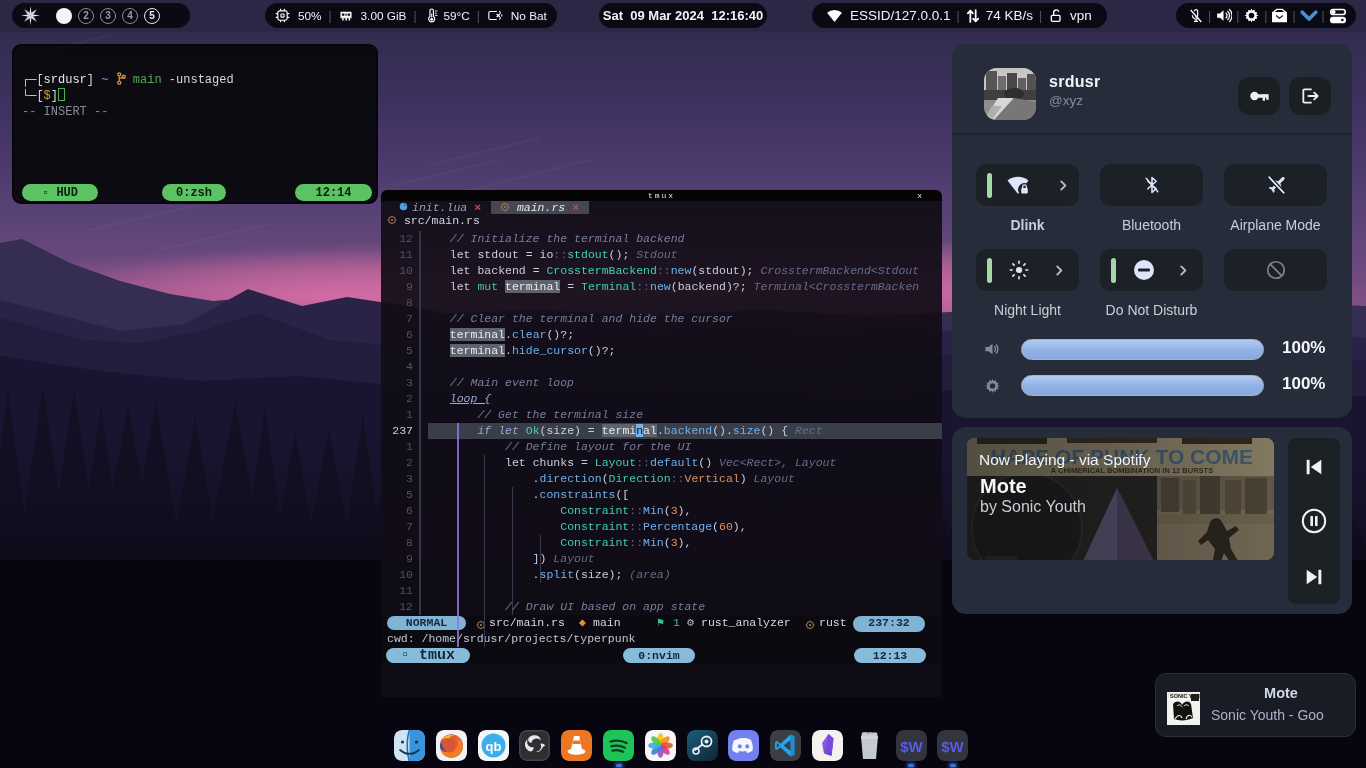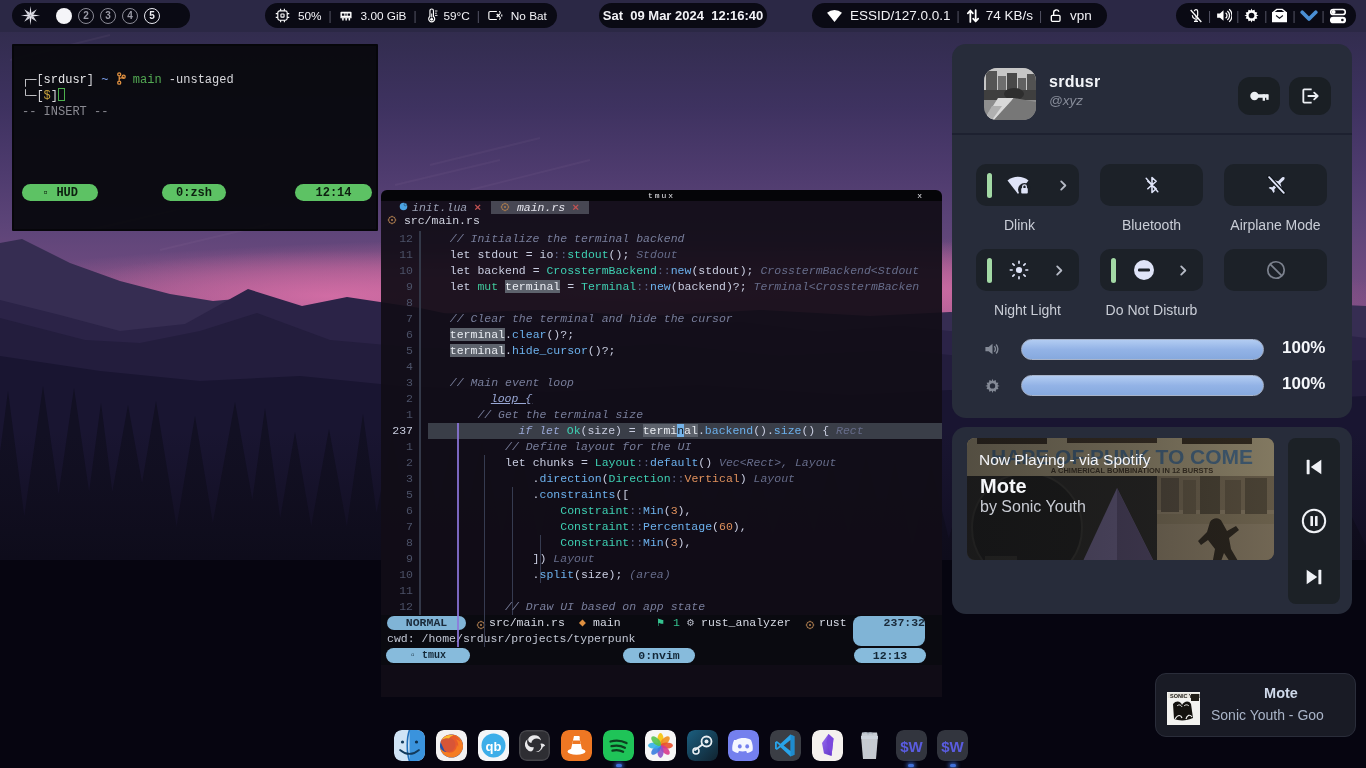--- a/index.html
+++ b/index.html
@@ -14,36 +14,36 @@
 .sep { color:#555566; margin:0 6px; font-size:12px; }
 .pill svg { flex:0 0 auto; }
 
 
 .wsdot { width:16px; height:16px; border-radius:50%; display:inline-flex; align-items:center; justify-content:center; font-size:10px; font-weight:bold; margin-left:6px; flex:0 0 auto; }
 .ws-active { background:#f5f5f8; }
 .ws-idle { border:1.6px solid #8a8a96; color:#9a9aa6; }
 .ws-vis { border:1.8px solid #e8e8f0; color:#eeeef4; }
 
 
-#hud { position:absolute; left:12px; top:44px; width:366px; height:187px; background:rgba(9,9,15,0.96); border:2px solid #06060a; border-radius:1px; font-family:"Liberation Mono", monospace; font-size:12px; color:#d8d8dc; }
+#hud { position:absolute; left:12px; top:44px; width:366px; height:160px; background:rgba(9,9,15,0.96); border:2px solid #06060a; border-radius:9px; font-family:"Liberation Mono", monospace; font-size:12px; color:#d8d8dc; }
 .hudpill { position:absolute; height:17px; background:#5dc264; border-radius:9px; color:#0d2010; font-size:12px; font-weight:bold; display:flex; align-items:center; justify-content:center; font-family:"Liberation Mono", monospace; }
 
 
 #tmuxwin { position:absolute; left:381px; top:190px; width:561px; height:507px; }
 #tmuxtitle { position:absolute; left:0; top:0; width:100%; height:11px; background:#050508; border-radius:6px 6px 0 0; color:#e8e8ec; font-size:8px; font-family:"Liberation Mono",monospace; }
 #tmuxbody { position:absolute; left:0; top:11px; width:100%; height:496px; background:rgba(17,13,23,0.93); overflow:hidden; }
 .coderow { position:relative; height:16px; line-height:16px; white-space:pre; font-size:11.5px; }
 .ln { display:inline-block; width:40px; padding-right:6px; text-align:right; color:#4c5268; border-right:2px solid #333848; height:16px; position:relative; z-index:2; }
 .lncur { color:#c6cadb; }
 .codetext { position:relative; z-index:2; padding-left:15px; }
 .curline { position:absolute; left:47px; right:0; top:0; height:16px; background:#3a3e48; z-index:1; }
 .c { color:#787e9b; font-style:italic; }
 .h { color:#666c8a; font-style:italic; }
 .l { color:#c9cde0; }
-.k { color:#9aa8d6; font-style:italic;margin-left:41px; }
+.k { color:#9aa8d6; font-style:italic; }
 .t { color:#3ecfb2; }
 .f { color:#6cb1ed; }
 .d { color:#5a6285; }
 .m { color:#41c99c; }
 .o { color:#e0915c; }
 .w { color:#c9cde0; }
 .hl { background:#5d626c; color:#e9ecf2; }
 .cur { background:#74b2e8; color:#0c1016; }
 
 
@@ -307,25 +307,25 @@
   <span style="position:absolute; left:306px; color:#b0b4c0;">⚙</span>
         <span style="position:absolute; left:320px; color:#d6dae4;">rust_analyzer</span>
   <span style="position:absolute; left:424px; top:3px;"><svg width="10" height="10" viewBox="0 0 12 12" style="vertical-align:-1px">
             <circle cx="6" cy="6" r="4.1" fill="none" stroke="#ab7b4e" stroke-width="1.2"></circle>
             <circle cx="6" cy="6" r="1.3" fill="#ab7b4e"></circle>
             <g stroke="#ab7b4e" stroke-width="0.9">
               <path d="M6 0.8 V2.4 M6 9.6 V11.2 M0.8 6 H2.4 M9.6 6 H11.2 M2.3 2.3 L3.4 3.4 M8.6 8.6 L9.7 9.7 M2.3 9.7 L3.4 8.6 M8.6 3.4 L9.7 2.3"></path>
             </g>
           </svg></span>
         <span style="position:absolute; left:438px; color:#d6dae4;">rust</span>
-  <span style="position:absolute; left:472px; top:1px; width:72px; height:30px; background:#80b4d6; border-radius:8px; color:#1a2a3a; font-weight:bold; text-align:right; line-height:14px;">237:32</span>
+  <span style="position:absolute; left:472px; top:1px; width:72px; height:16px; background:#80b4d6; border-radius:8px; color:#1a2a3a; font-weight:bold; text-align:center; line-height:14px;">237:32</span>
 </div>
 <div style="height:16px; background:#0a0a10; color:#c2c7d4; font-size:11.5px; line-height:16px; padding-left:6px;">cwd: /home/srdusr/projects/typerpunk</div>
 <div style="position:relative; height:18px; background:#0a0a10;">
-  <span style="position:absolute; left:5px; top:1px; width:84px; height:15px; background:#87bbdc; border-radius:8px; color:#132736; font-size:10px; font-weight:bold; text-align:center; line-height:15px;">▫ tmux</span>
+  <span style="position:absolute; left:5px; top:1px; width:84px; height:15px; background:#87bbdc; border-radius:8px; color:#132736; font-size:15px; font-weight:bold; text-align:center; line-height:15px;">▫ tmux</span>
   <span style="position:absolute; left:242px; top:1px; width:72px; height:15px; background:#87bbdc; border-radius:8px; color:#132736; font-size:11.5px; font-weight:bold; text-align:center; line-height:15px;font-family:Liberation Mono, monospace;">0:nvim</span>
   <span style="position:absolute; left:473px; top:1px; width:72px; height:15px; background:#87bbdc; border-radius:8px; color:#132736; font-size:11.5px; font-weight:bold; text-align:center; line-height:15px;">12:13</span>
 </div>
 
   </div>
 </div>
 
 <div id="cc">
 
   <svg class="abs" style="left:32px; top:24px; border-radius:13px;" width="52" height="52" viewBox="0 0 52 52">
@@ -336,21 +336,21 @@
     <rect x="23" y="5" width="10" height="19" fill="#484848"></rect>
     <rect x="34" y="10" width="8" height="14" fill="#616161"></rect>
     <rect x="43" y="6" width="9" height="18" fill="#525252"></rect>
     <rect x="0" y="22" width="52" height="10" fill="#3f3f3f"></rect>
     <ellipse cx="30" cy="26" rx="10" ry="6" fill="#2e2e2e"></ellipse>
     <path d="M0,52 L14,30 L30,30 L10,52 Z" fill="#d8d8d8"></path>
     <path d="M10,52 L30,30 L52,34 L52,52 Z" fill="#777777"></path>
     <path d="M0,52 L8,38 L18,38 L8,52 Z" fill="#b0b0b0"></path>
   </svg>
   <div class="abs" style="left:97px; top:29px; color:#f2f4f8; font-size:16px; font-weight:bold; letter-spacing:0.3px;">srdusr</div>
-  <div class="abs" style="left:97px; top:49px; color:#878c99; font-size:13.5px;font-style:italic;">@xyz</div>
+  <div class="abs" style="left:97px; top:49px; color:#878c99; font-size:13.5px;">@xyz</div>
   <div class="abs" style="left:286px; top:33px; width:42px; height:38px; background:#1a1f24; border-radius:12px;">
     <svg style="position:absolute; left:10px; top:9px;" width="22" height="20" viewBox="0 0 24 22" fill="#eceff3">
       <circle cx="7" cy="11" r="4.6"></circle>
       <rect x="10" y="9.2" width="12" height="3.6" rx="1"></rect>
       <rect x="16" y="9.2" width="2.6" height="7"></rect>
       <rect x="20" y="9.2" width="2.6" height="6"></rect>
     </svg>
   </div>
   <div class="abs" style="left:337px; top:33px; width:42px; height:38px; background:#1a1f24; border-radius:12px;">
     <svg style="position:absolute; left:11px; top:9px;" width="20" height="20" viewBox="0 0 24 24" fill="none" stroke="#eceff3" stroke-width="2.2">
@@ -380,21 +380,21 @@
   </div>
   <div class="togglebtn" style="left:272px; top:120px; justify-content:center;">
     <svg width="24" height="22" viewBox="0 0 24 24">
       <g fill="#dfe4f8">
         <path d="M20.8 3.2 c1.2 1.2 0.4 2.6 -0.8 3.8 l-3.2 3.2 2.2 8 -1.6 1.6 -4 -6.4 -3.2 3.2 0.3 2.7 -1.3 1.3 -1.9 -3.3 -3.3 -1.9 1.3 -1.3 2.7 0.3 3.2 -3.2 -6.4 -4 1.6 -1.6 8 2.2 3.2 -3.2 c1.2 -1.2 2.6 -2 3.8 -0.8 Z"></path>
       </g>
       <path d="M4.5 3.5 L20.5 20.5" stroke="#11161b" stroke-width="4.6" stroke-linecap="round"></path>
       <path d="M4.5 3.5 L20.5 20.5" stroke="#dfe4f8" stroke-width="2" stroke-linecap="round"></path>
     </svg>
   </div>
-  <div class="tlabel" style="left:16px; top:173px;">Dlink</div>
+  <div class="tlabel" style="left:24px; top:173px;font-weight:bold;">Dlink</div>
   <div class="tlabel" style="left:148px; top:173px;">Bluetooth</div>
   <div class="tlabel" style="left:272px; top:173px;">Airplane Mode</div>
 
   <div class="togglebtn" style="left:24px; top:205px;">
     <span class="gbar" style="margin-left:11px;"></span>
     <svg style="margin-left:16px;" width="22" height="22" viewBox="0 0 24 24" fill="#dfe4f8">
       <circle cx="12" cy="12" r="3.4"></circle>
       <g stroke="#dfe4f8" stroke-width="1.8" stroke-linecap="round">
         <path d="M12 4.5 V2.5 M12 19.5 V21.5 M4.5 12 H2.5 M19.5 12 H21.5 M6.7 6.7 L5.3 5.3 M17.3 17.3 L18.7 18.7 M6.7 17.3 L5.3 18.7 M17.3 6.7 L18.7 5.3"></path>
       </g>

